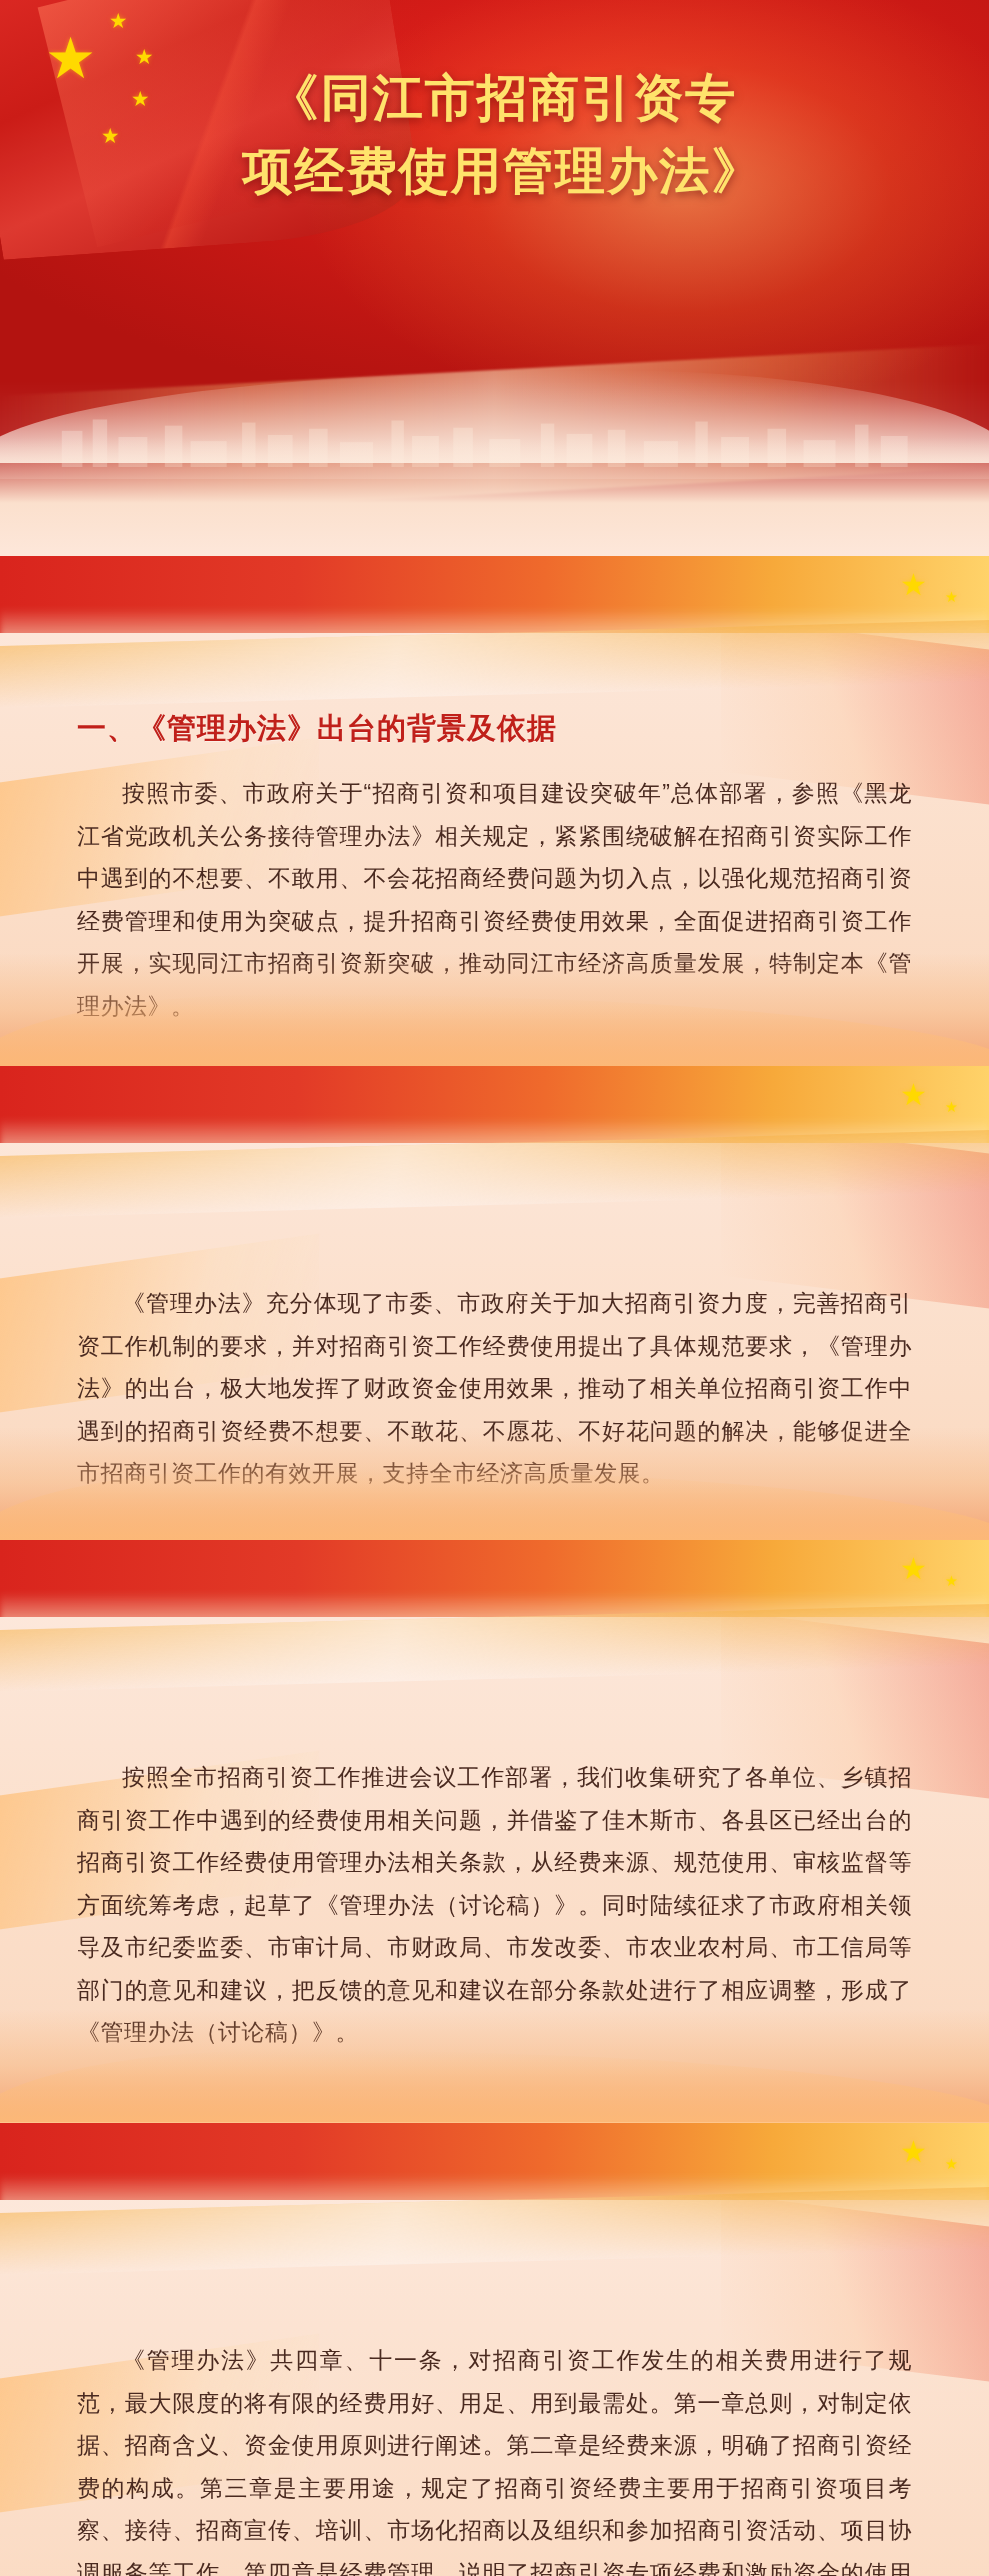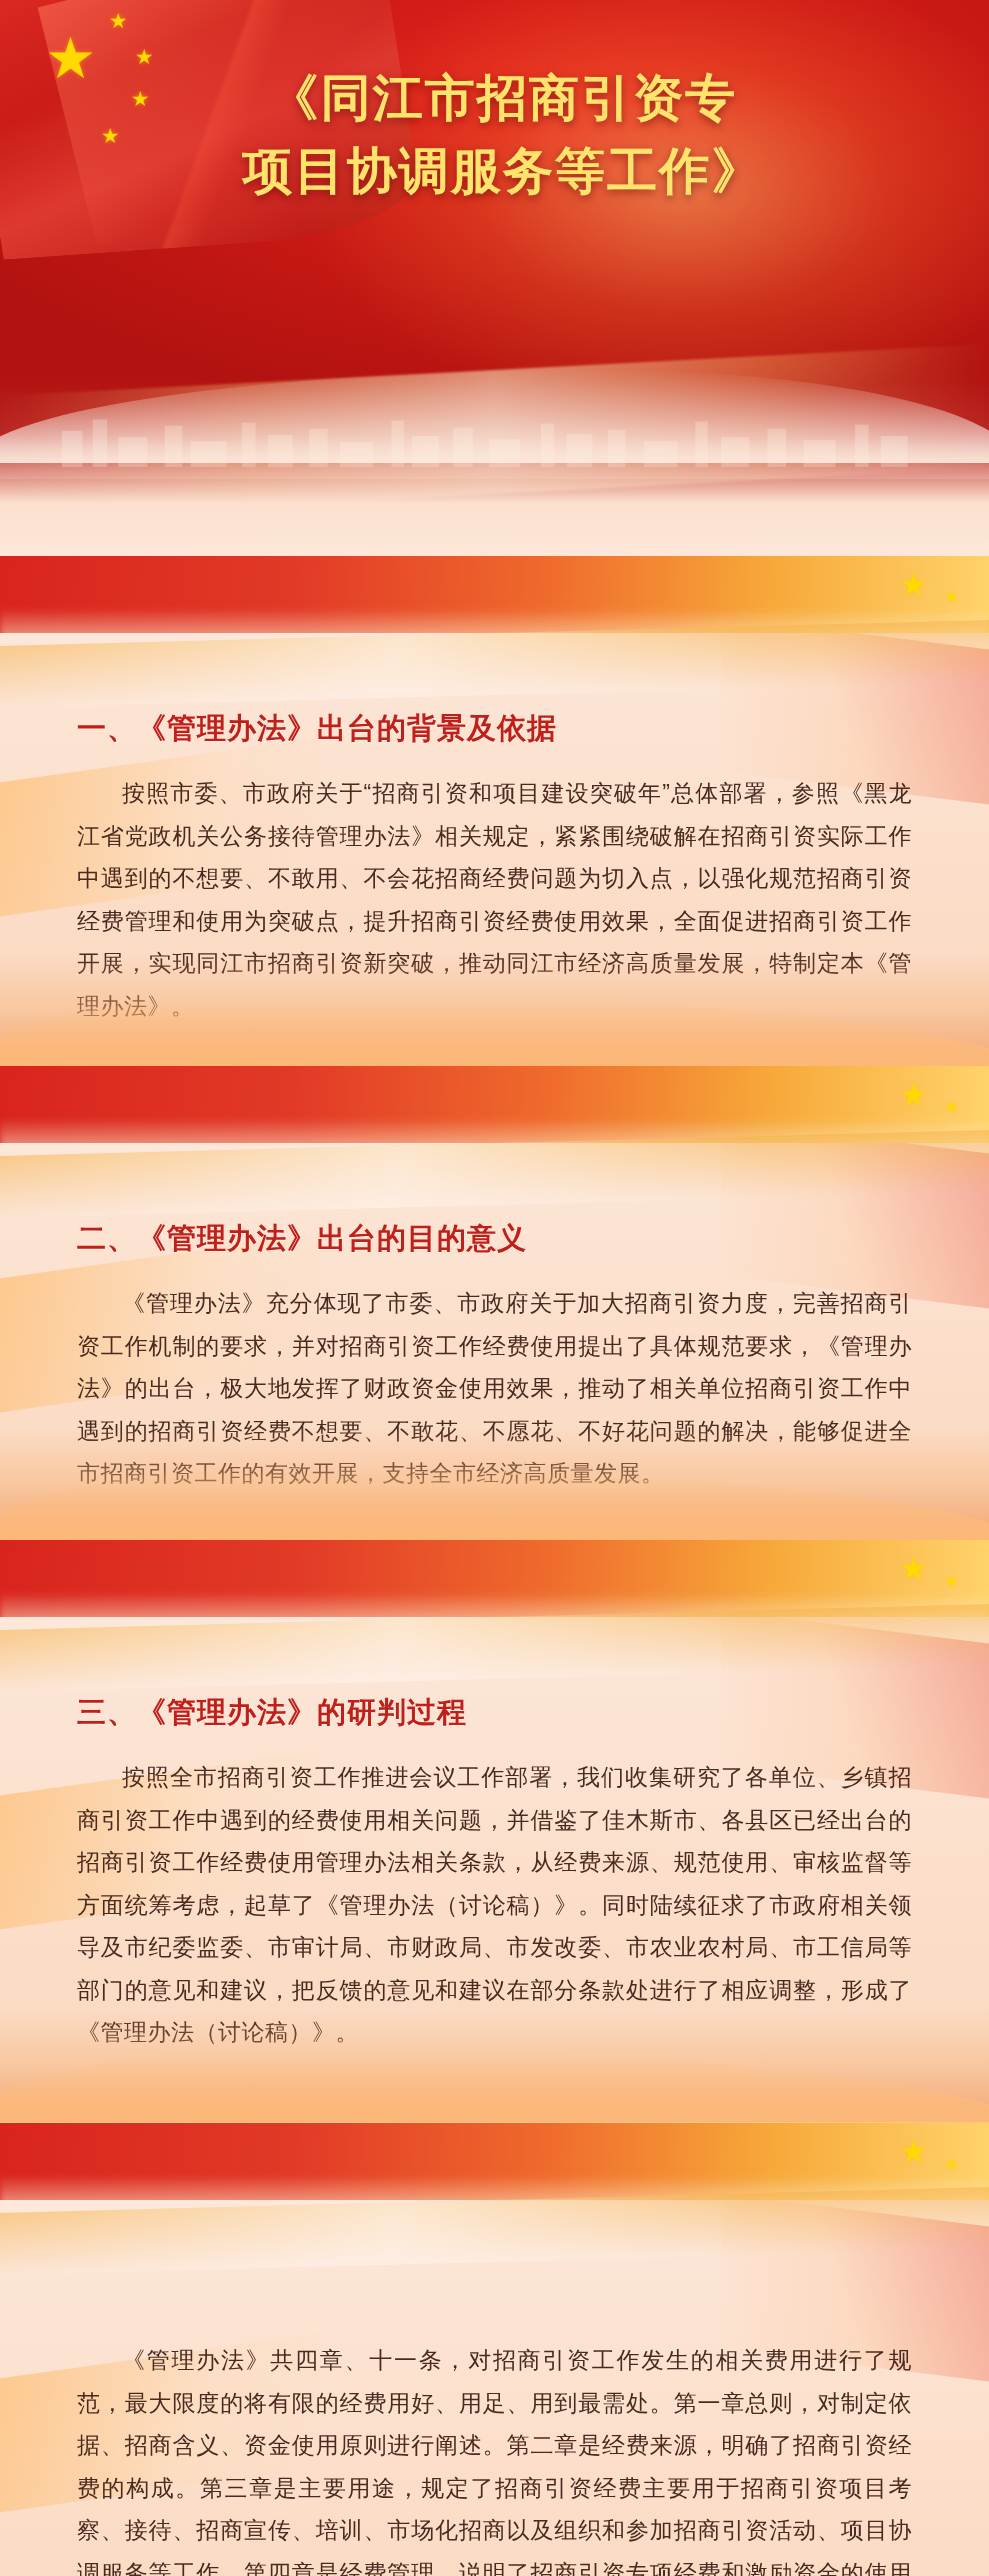--- a/index.html
+++ b/index.html
@@ -230,21 +230,21 @@
     <div class="hdr-glow"></div>
 
     <span class="star hdr-star-big">★</span>
     <span class="star hdr-star-s1">★</span>
     <span class="star hdr-star-s2">★</span>
     <span class="star hdr-star-s3">★</span>
     <span class="star hdr-star-s4">★</span>
 
     <div class="hdr-title">
       <span class="line">《同江市招商引资专</span>
-      <span class="line">项目协调服务等工作》</span>
+      <span class="line">项经费使用管理办法》</span>
     </div>
 
     <svg class="hdr-skyline" viewBox="0 0 1920 120" preserveAspectRatio="none">
       <g fill="#ffffff" opacity="0.55">
         <rect x="120" y="50" width="40" height="70"></rect>
         <rect x="180" y="28" width="28" height="92"></rect>
         <rect x="230" y="62" width="56" height="58"></rect>
         <rect x="320" y="40" width="34" height="80"></rect>
         <rect x="370" y="70" width="70" height="50"></rect>
         <rect x="470" y="34" width="26" height="86"></rect>
@@ -291,36 +291,34 @@
 
   <div class="section" style="top:1066px; height:474px;">
     <div class="sec-bg"></div>
     <div class="sec-right-ribbon"></div>
     <div class="sec-side-ribbon"></div>
     <div class="sec-band">
       <span class="star sec-band-star">★</span>
       <span class="star sec-band-star2">★</span>
     </div>
     <div class="sec-flow"></div>
-    <div class="sec-title">二、《管理办法》出台的目的意义</div>
     <div class="sec-body">《管理办法》充分体现了市委、市政府关于加大招商引资力度，完善招商引资工作机制的要求，并对招商引资工作经费使用提出了具体规范要求，《管理办法》的出台，极大地发挥了财政资金使用效果，推动了相关单位招商引资工作中遇到的招商引资经费不想要、不敢花、不愿花、不好花问题的解决，能够促进全市招商引资工作的有效开展，支持全市经济高质量发展。</div>
     <div class="sec-bottom-wave"></div>
     <div class="sec-bottom-wave2"></div>
   </div>
 
   <div class="section" style="top:1540px; height:582px;">
     <div class="sec-bg"></div>
     <div class="sec-right-ribbon"></div>
     <div class="sec-side-ribbon"></div>
     <div class="sec-band">
       <span class="star sec-band-star">★</span>
       <span class="star sec-band-star2">★</span>
     </div>
     <div class="sec-flow"></div>
-    <div class="sec-title">三、《管理办法》的研判过程</div>
     <div class="sec-body">按照全市招商引资工作推进会议工作部署，我们收集研究了各单位、乡镇招商引资工作中遇到的经费使用相关问题，并借鉴了佳木斯市、各县区已经出台的招商引资工作经费使用管理办法相关条款，从经费来源、规范使用、审核监督等方面统筹考虑，起草了《管理办法（讨论稿）》。同时陆续征求了市政府相关领导及市纪委监委、市审计局、市财政局、市发改委、市农业农村局、市工信局等部门的意见和建议，把反馈的意见和建议在部分条款处进行了相应调整，形成了《管理办法（讨论稿）》。</div>
     <div class="sec-bottom-wave"></div>
     <div class="sec-bottom-wave2"></div>
   </div>
 
   <div class="section" style="top:2123px; height:582px;">
     <div class="sec-bg"></div>
     <div class="sec-right-ribbon"></div>
     <div class="sec-side-ribbon"></div>
     <div class="sec-band">

